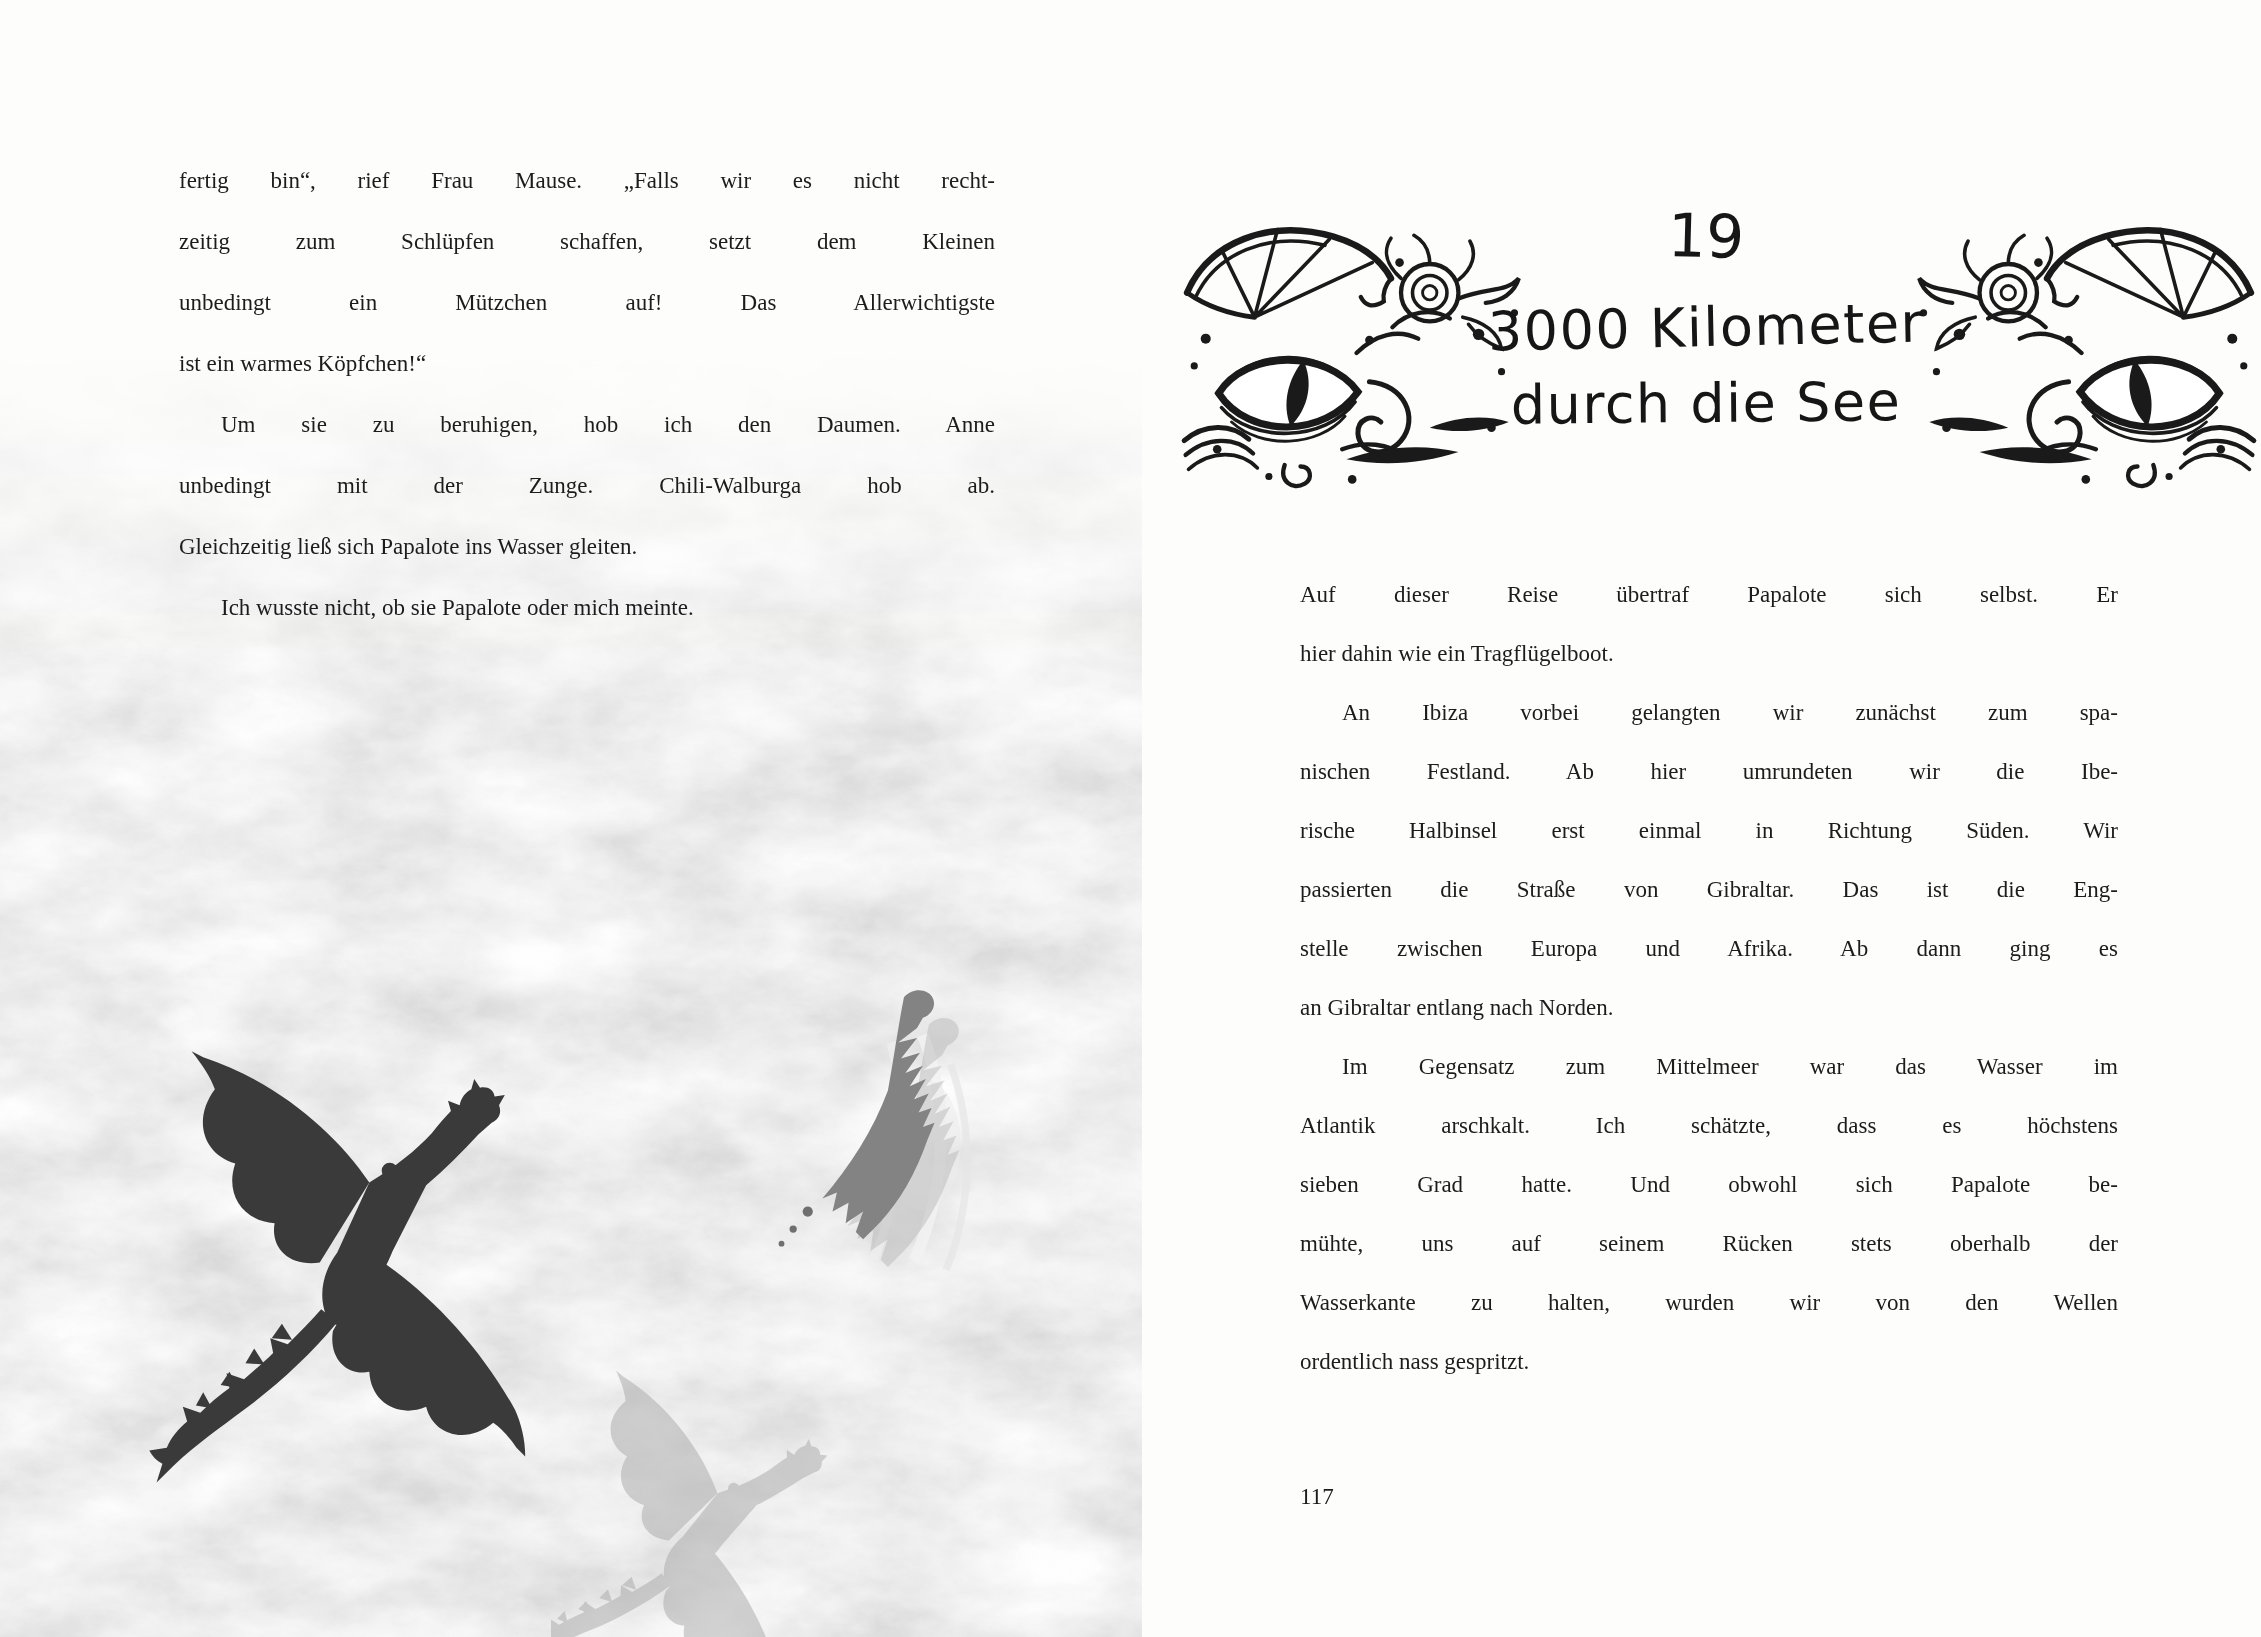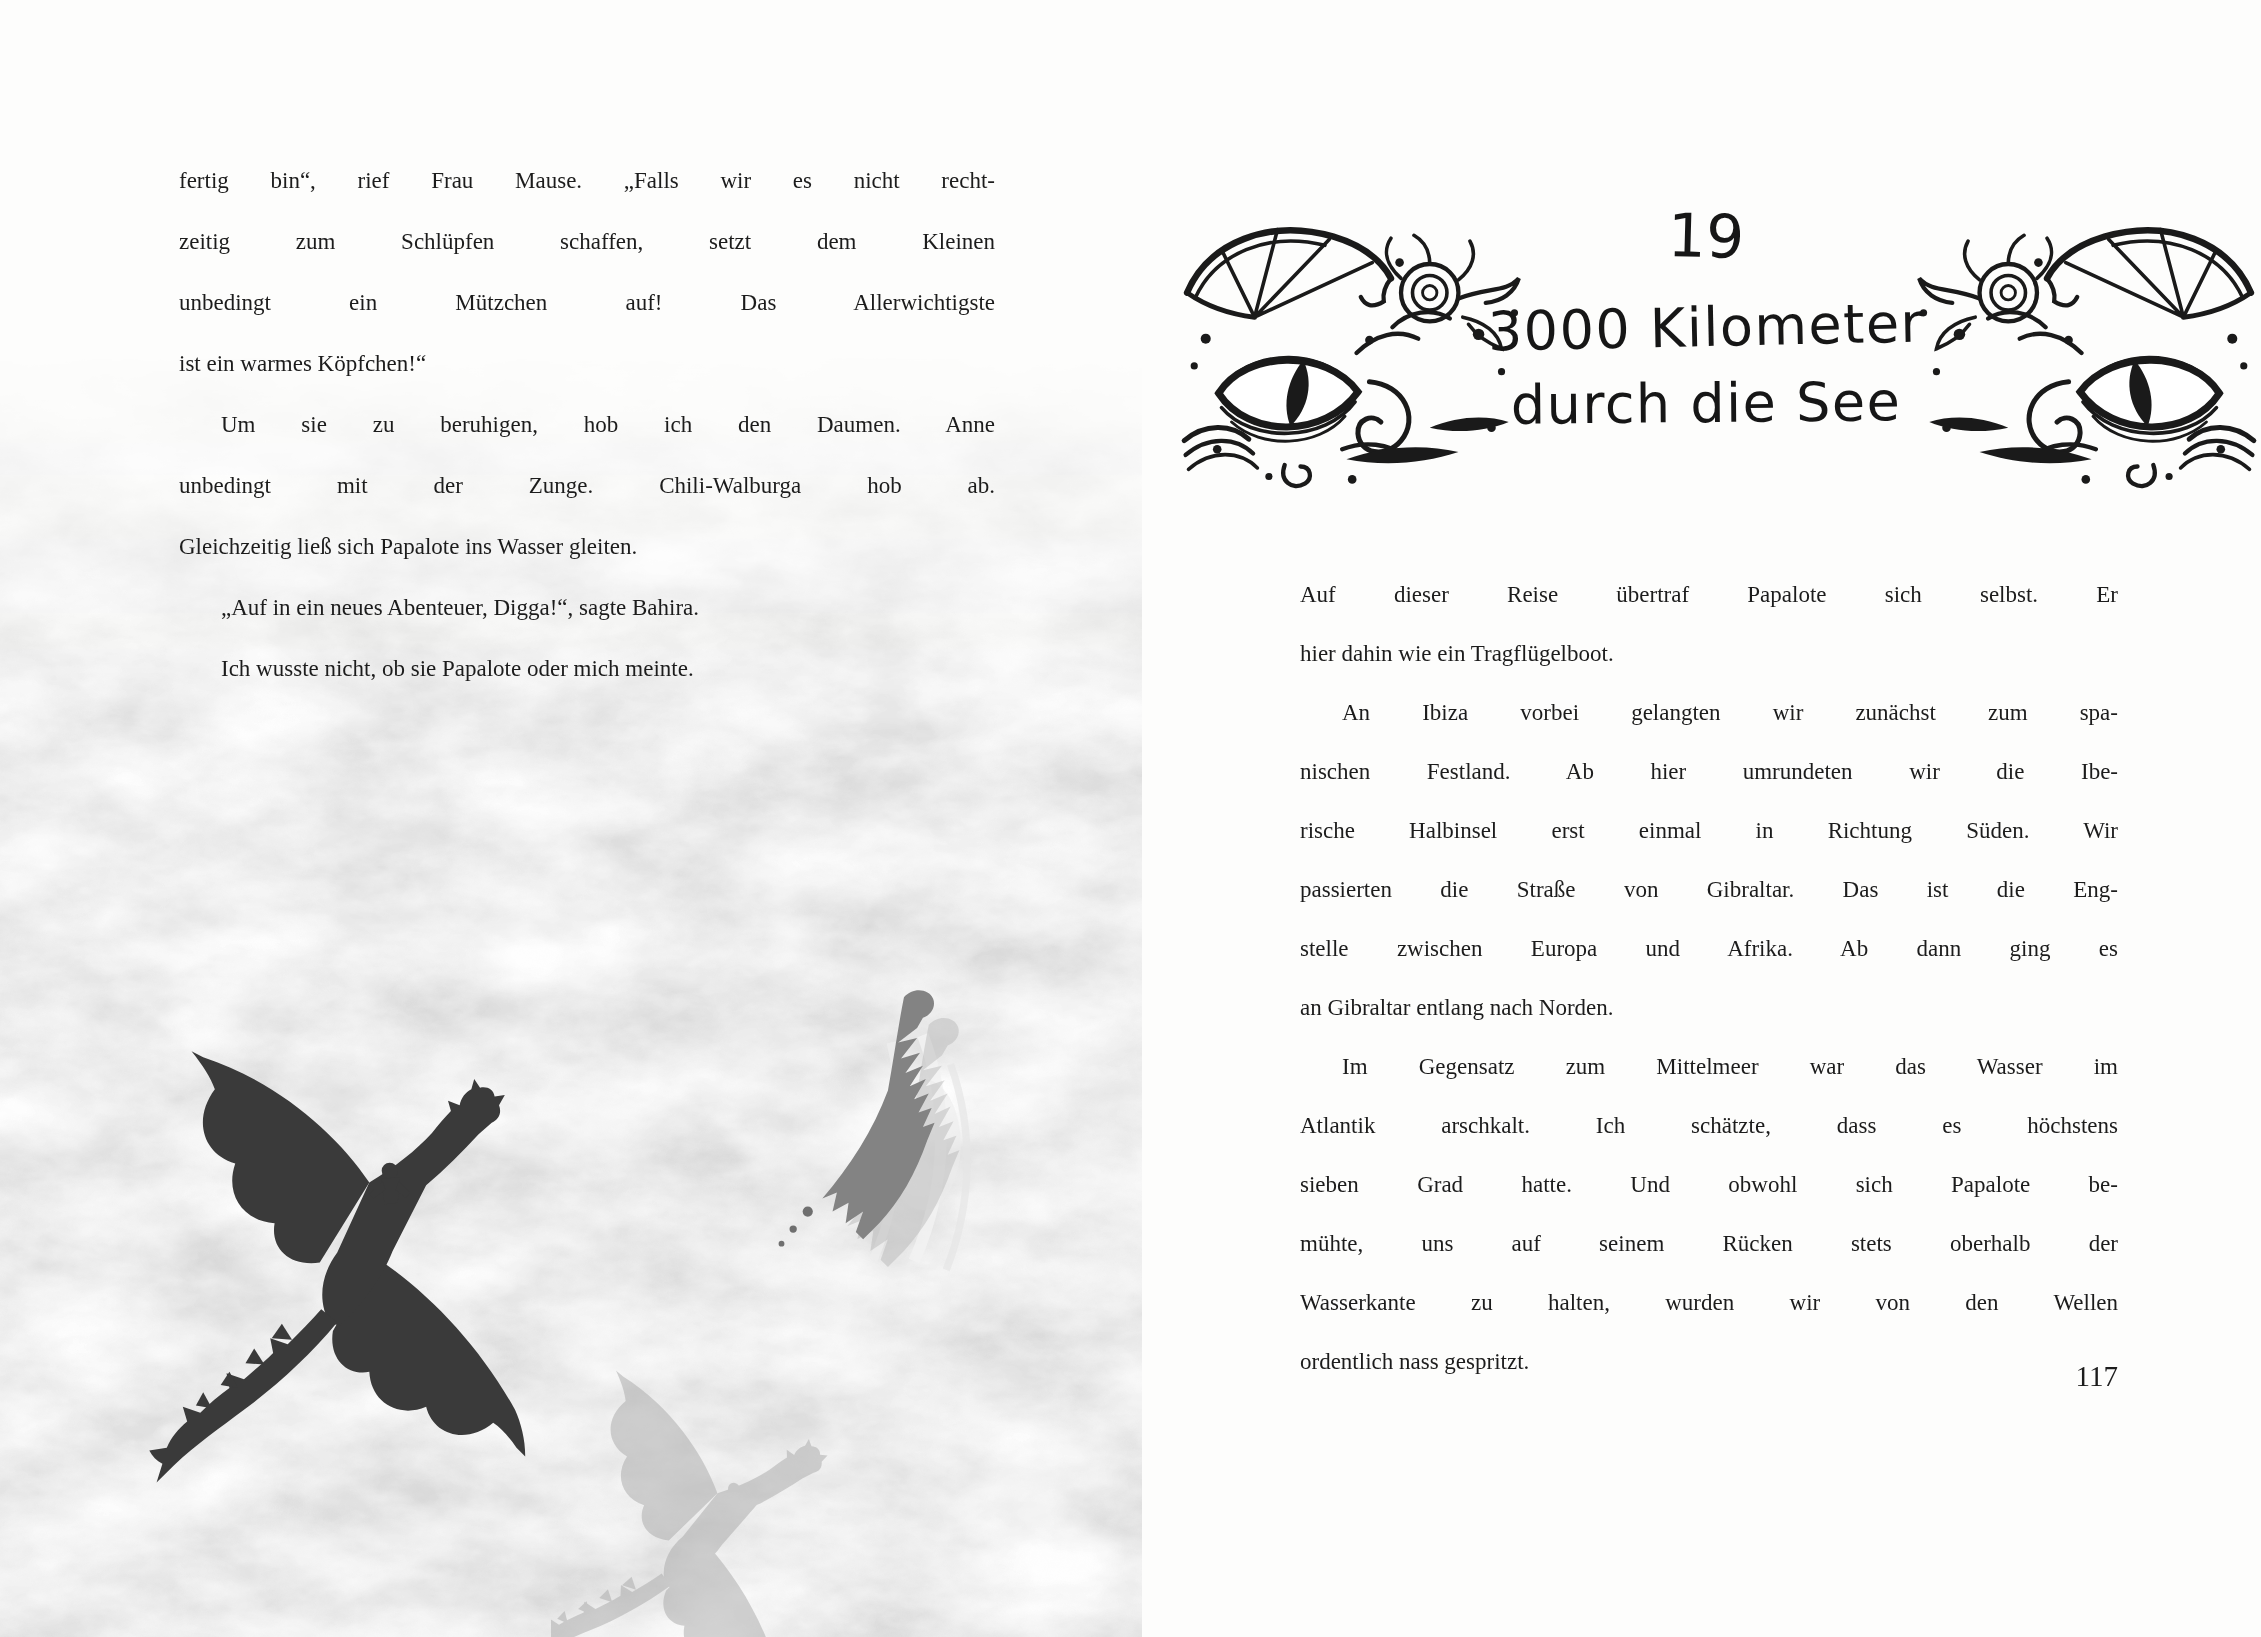--- a/index.html
+++ b/index.html
@@ -37,22 +37,22 @@
   .chapter-title-2{font-size:54px;line-height:1.05;margin-top:19px;transform:rotate(-0.5deg);letter-spacing:1.5px;}
 
   
   .ornament{position:absolute;top:212px;width:359px;height:295px;}
   .ornament svg{width:100%;height:100%;}
   .ornament-left{left:35px;}
   .ornament-right{left:760px;transform:scaleX(-1);}
 
   
   .page-number{
-    position:absolute;left:158px;top:1360px;width:818px;
-    text-align:right;font-size:29px;
+    position:absolute;left:158px;top:1484px;width:818px;
+    text-align:left;font-size:23px;
   }
 
   
   .illustration{
     position:absolute;left:0;top:350px;width:1142px;height:1287px;
     overflow:hidden;
     -webkit-mask-image:linear-gradient(to bottom, rgba(0,0,0,0) 0px, rgba(0,0,0,.45) 168px, #000 408px);
     mask-image:linear-gradient(to bottom, rgba(0,0,0,0) 0px, rgba(0,0,0,.45) 168px, #000 408px);
   }
   .illustration svg{position:absolute;}
@@ -129,21 +129,20 @@
   </div>
 
   <div class="textblock tb-left">
       <div class="bline">fertig bin“, rief Frau Mause. „Falls wir es nicht recht-</div>
       <div class="bline">zeitig zum Schlüpfen schaffen, setzt dem Kleinen</div>
       <div class="bline">unbedingt ein Mützchen auf! Das Allerwichtigste</div>
       <div class="bline last">ist ein warmes Köpfchen!“</div>
       <div class="bline indent">Um sie zu beruhigen, hob ich den Daumen. Anne</div>
       <div class="bline">unbedingt mit der Zunge. Chili-Walburga hob ab.</div>
       <div class="bline last">Gleichzeitig ließ sich Papalote ins Wasser gleiten.</div>
-      <div class="bline indent last">„Auf in ein neues Abenteuer, Digga!“, sagte Bahira.</div>
       <div class="bline indent last">Ich wusste nicht, ob sie Papalote oder mich meinte.</div>
     </div>
 </section>
 
 <section class="page page-right">
 
   <div class="ornament ornament-left">
     <svg viewBox="0 0 500 410">
       <g fill="none" stroke="#1a1a1a" stroke-linecap="round">
         <path stroke-width="9" d="M14,112 C44,42 128,8 218,34 C258,46 284,66 298,92"></path>

